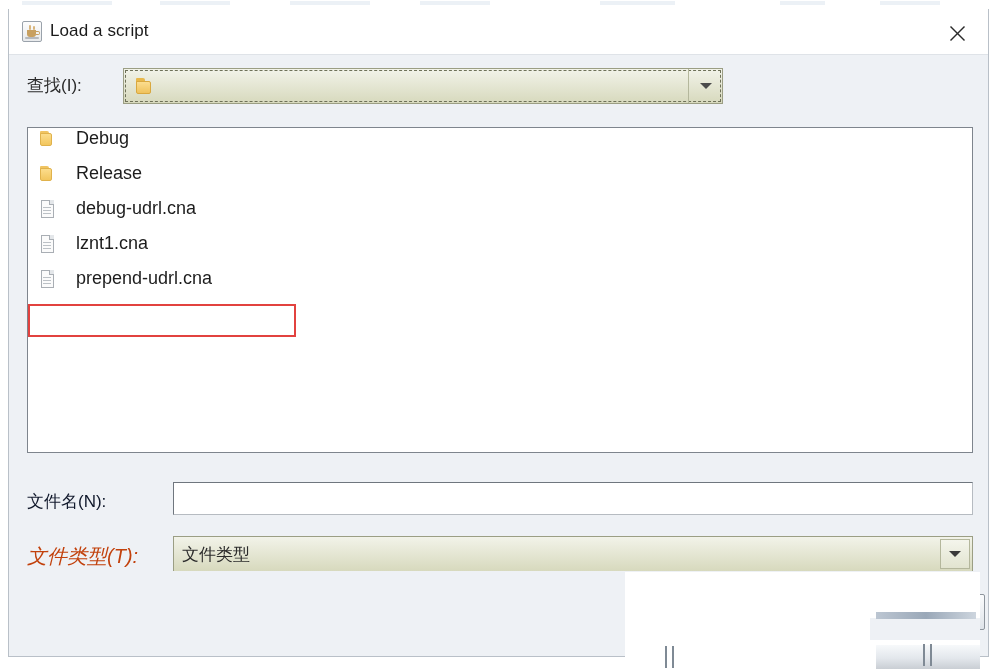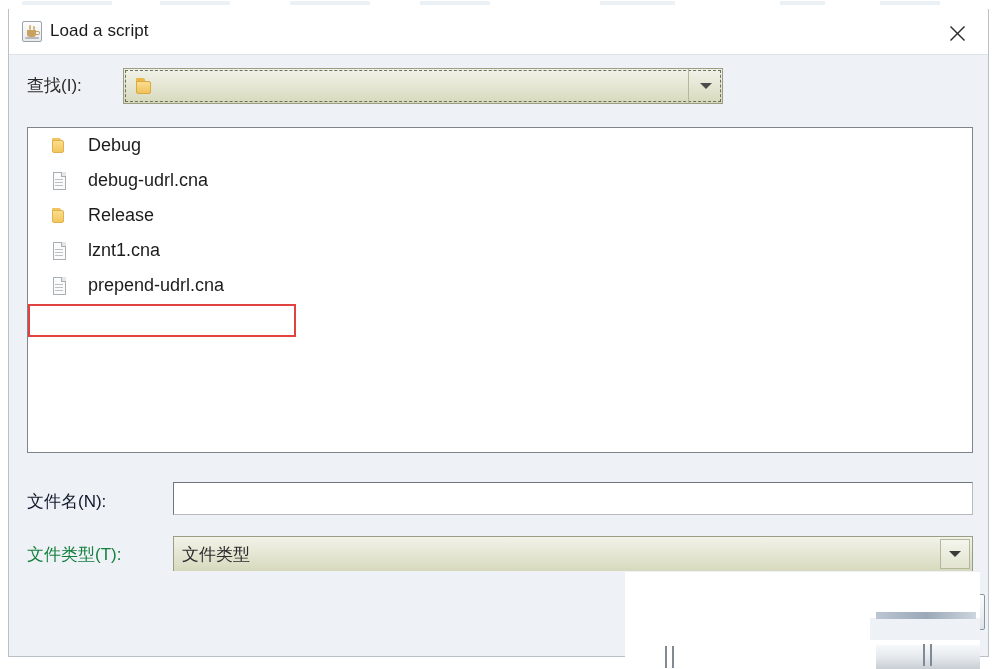--- a/index.html
+++ b/index.html
@@ -255,22 +255,21 @@
     width: 946px; height: 326px;
     background: #ffffff;
     border: 1px solid #7e858d;
     box-sizing: border-box;
     overflow: hidden;
   }
   .file-row {
     position: relative;
     height: 35px;
     display: flex;
-    align-items: center;
-    padding-left: 22px;
+    padding-left: 10px;
     cursor: default;
   }
   .file-row .ficon { width: 22px; height: 22px; position: relative; flex: 0 0 auto; }
   .file-row .flabel { margin-left: 16px; font-size: 18px; color: #1c1c1c; white-space: nowrap; }
 
   
   .fi-folder .tab { position:absolute; left:2px; top:3px; width:9px; height:3px;
                     background:#f0c462; border-radius:1px 2px 0 0; }
   .fi-folder .body { position:absolute; left:2px; top:5px; width:12px; height:13px;
                     background:linear-gradient(#fcdd8c,#f2c65e);
@@ -308,21 +307,21 @@
     border-bottom-color: #b6bbc1;
     box-sizing: border-box;
     font-family: "Liberation Sans", sans-serif;
     font-size: 16px;
     color: #111;
     padding: 0 6px;
   }
 
   #filetype-label {
     position: absolute; left: 18px; top: 534px;
-    font-size: 17px; color: #15803d; white-space: nowrap;
+    font-size: 20px; color: #c2410c; white-space: nowrap; font-style: italic;
   }
   #filetype-combo {
     position: absolute; left: 164px; top: 527px;
     width: 800px; height: 36px;
     background: linear-gradient(#f2f3e9, #d7d9bd);
     border: 1px solid #9b9e84;
     box-sizing: border-box;
     cursor: default;
   }
   #filetype-text {
@@ -514,36 +513,36 @@
 
     <div class="file-row">
       <div class="ficon fi-folder">
         <div class="tab"></div>
           <div class="body"></div>
       </div>
       <div class="flabel">Debug</div>
     </div>
 
     <div class="file-row">
+      <div class="ficon fi-folder">
+        <div class="tab"></div>
+          <div class="body"></div>
+      </div>
+      <div class="flabel">Release</div>
+    </div>
+
+    <div class="file-row">
       <div class="ficon fi-doc">
         <div class="page"></div>
           <div class="fold"></div>
         <div class="l" style="top:9px;"></div>
           <div class="l" style="top:12px;"></div>
         <div class="l" style="top:15px;"></div>
       </div>
       <div class="flabel">debug-udrl.cna</div>
-    </div>
-
-    <div class="file-row">
-      <div class="ficon fi-folder">
-        <div class="tab"></div>
-          <div class="body"></div>
-      </div>
-      <div class="flabel">Release</div>
     </div>
 
     <div class="file-row">
       <div class="ficon fi-doc">
         <div class="page"></div>
           <div class="fold"></div>
         <div class="l" style="top:9px;"></div>
           <div class="l" style="top:12px;"></div>
         <div class="l" style="top:15px;"></div>
       </div>

